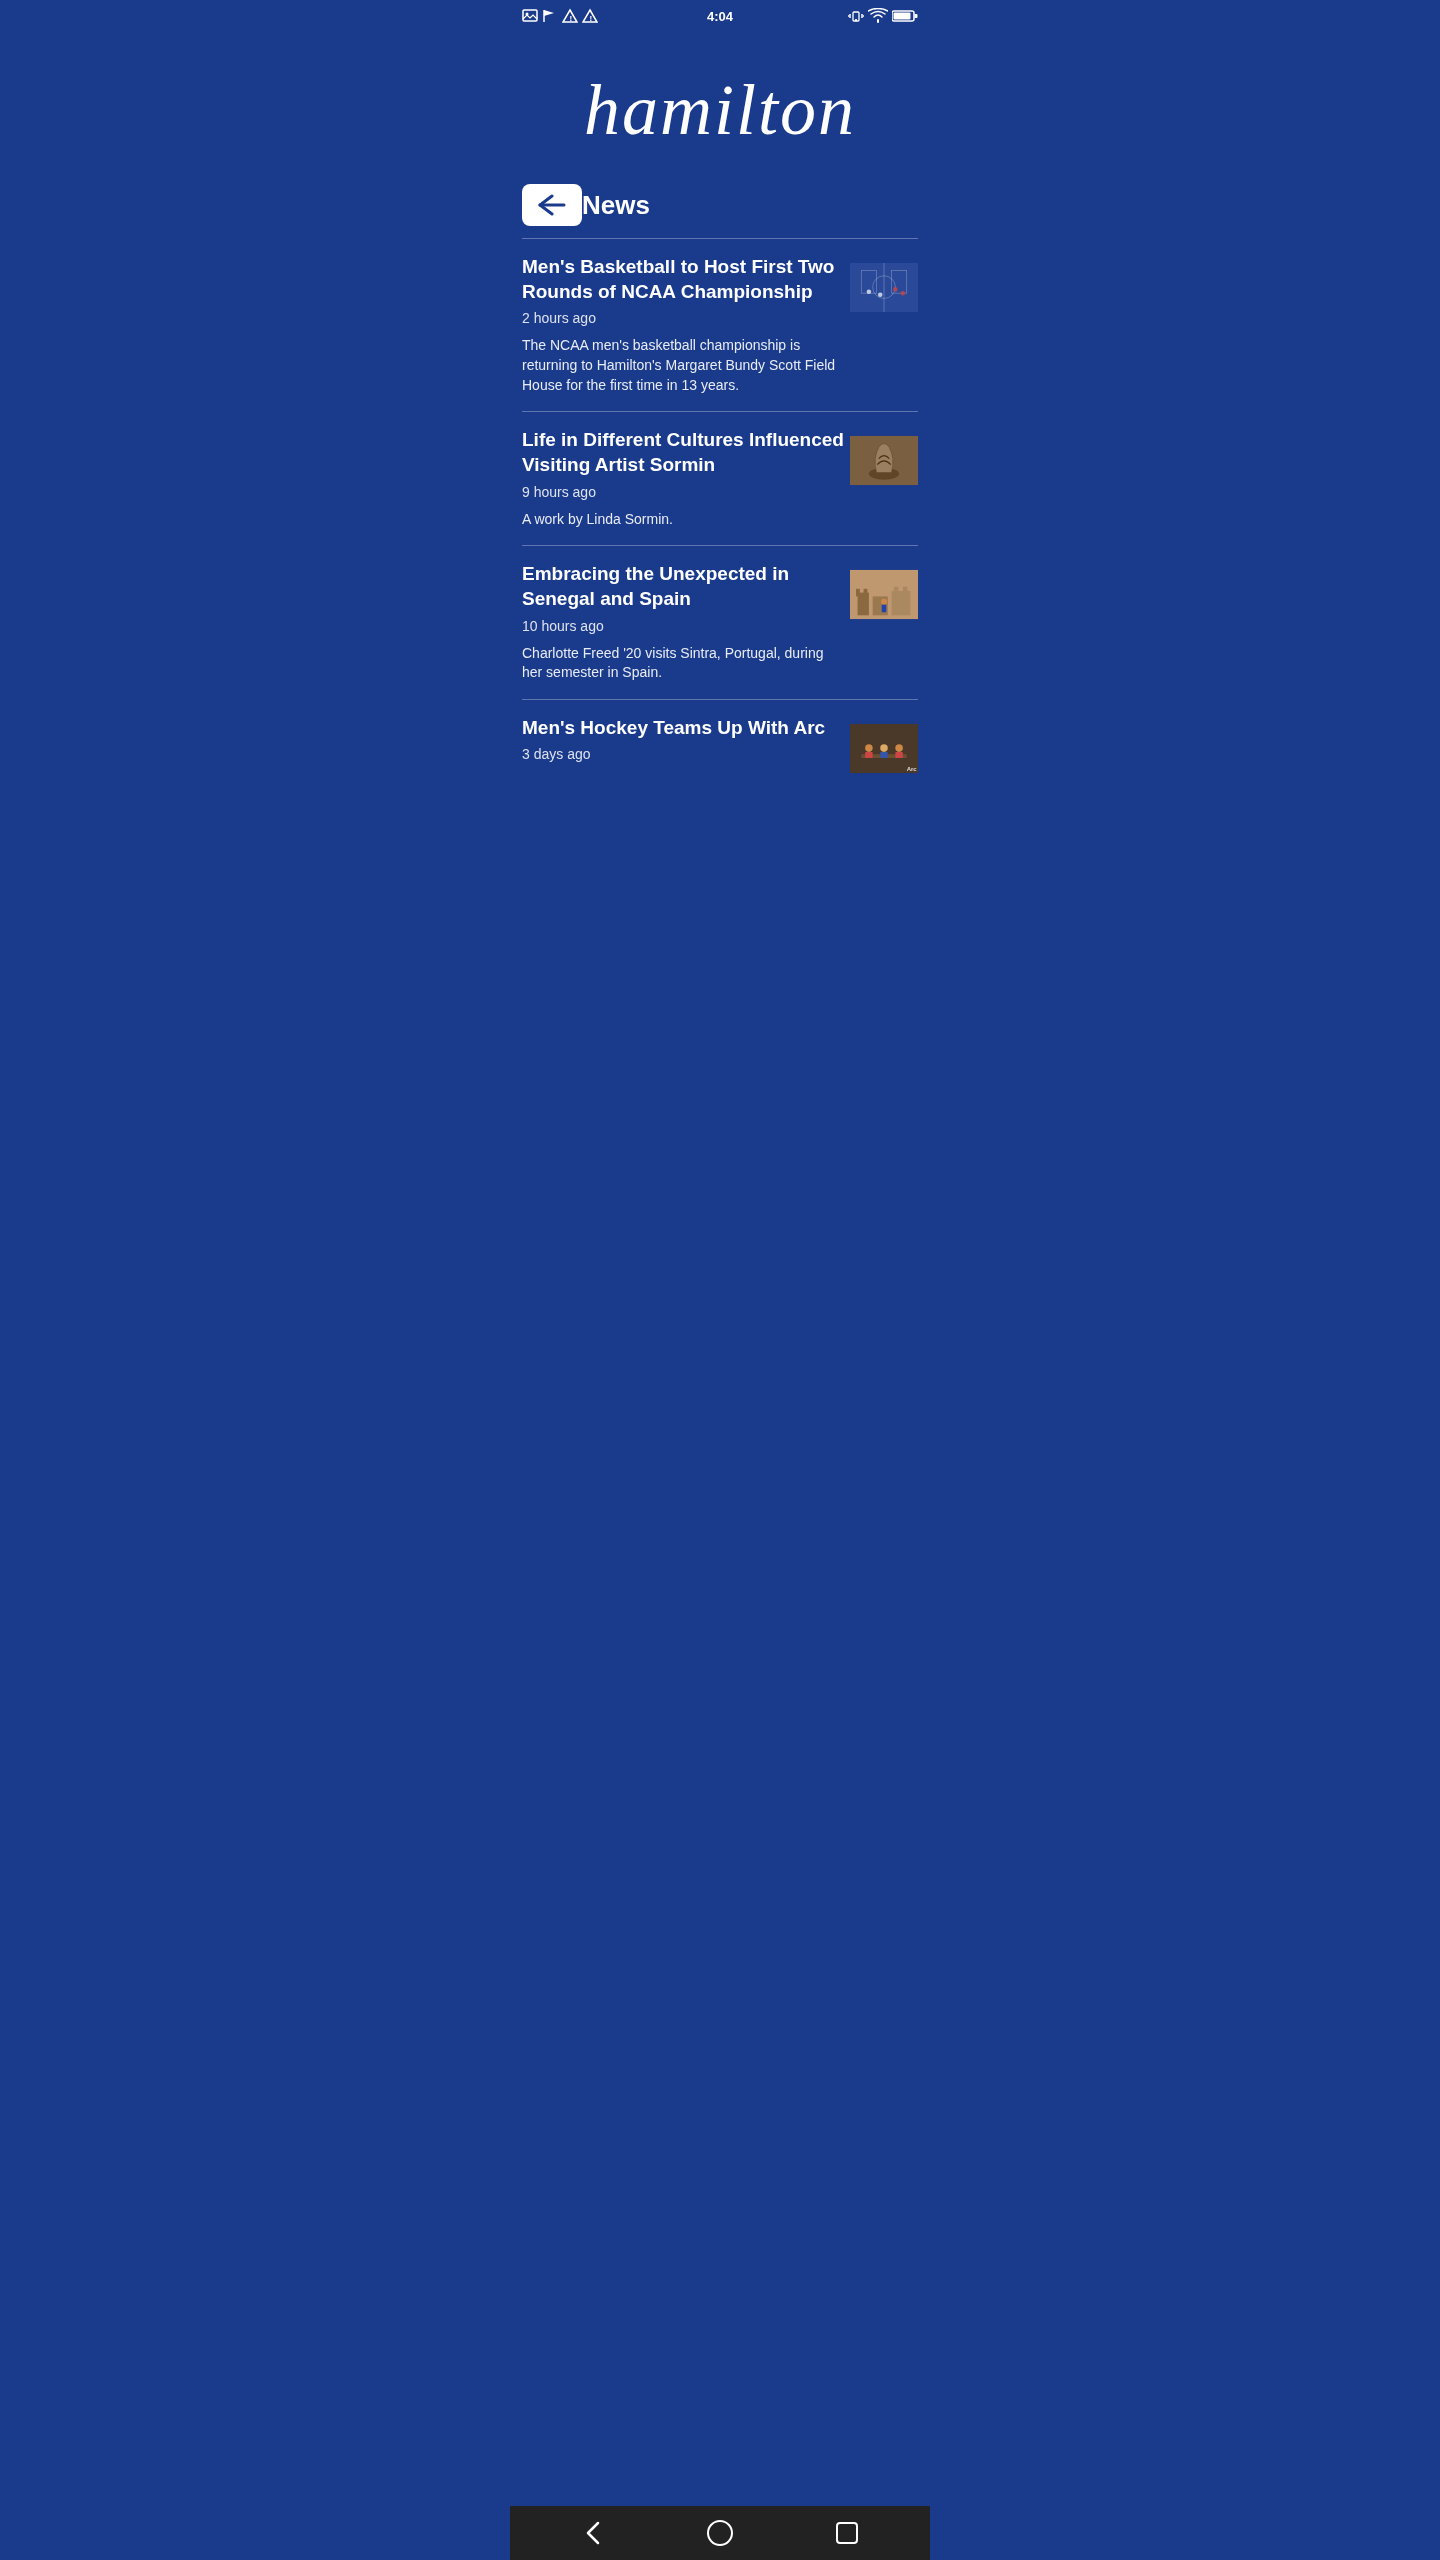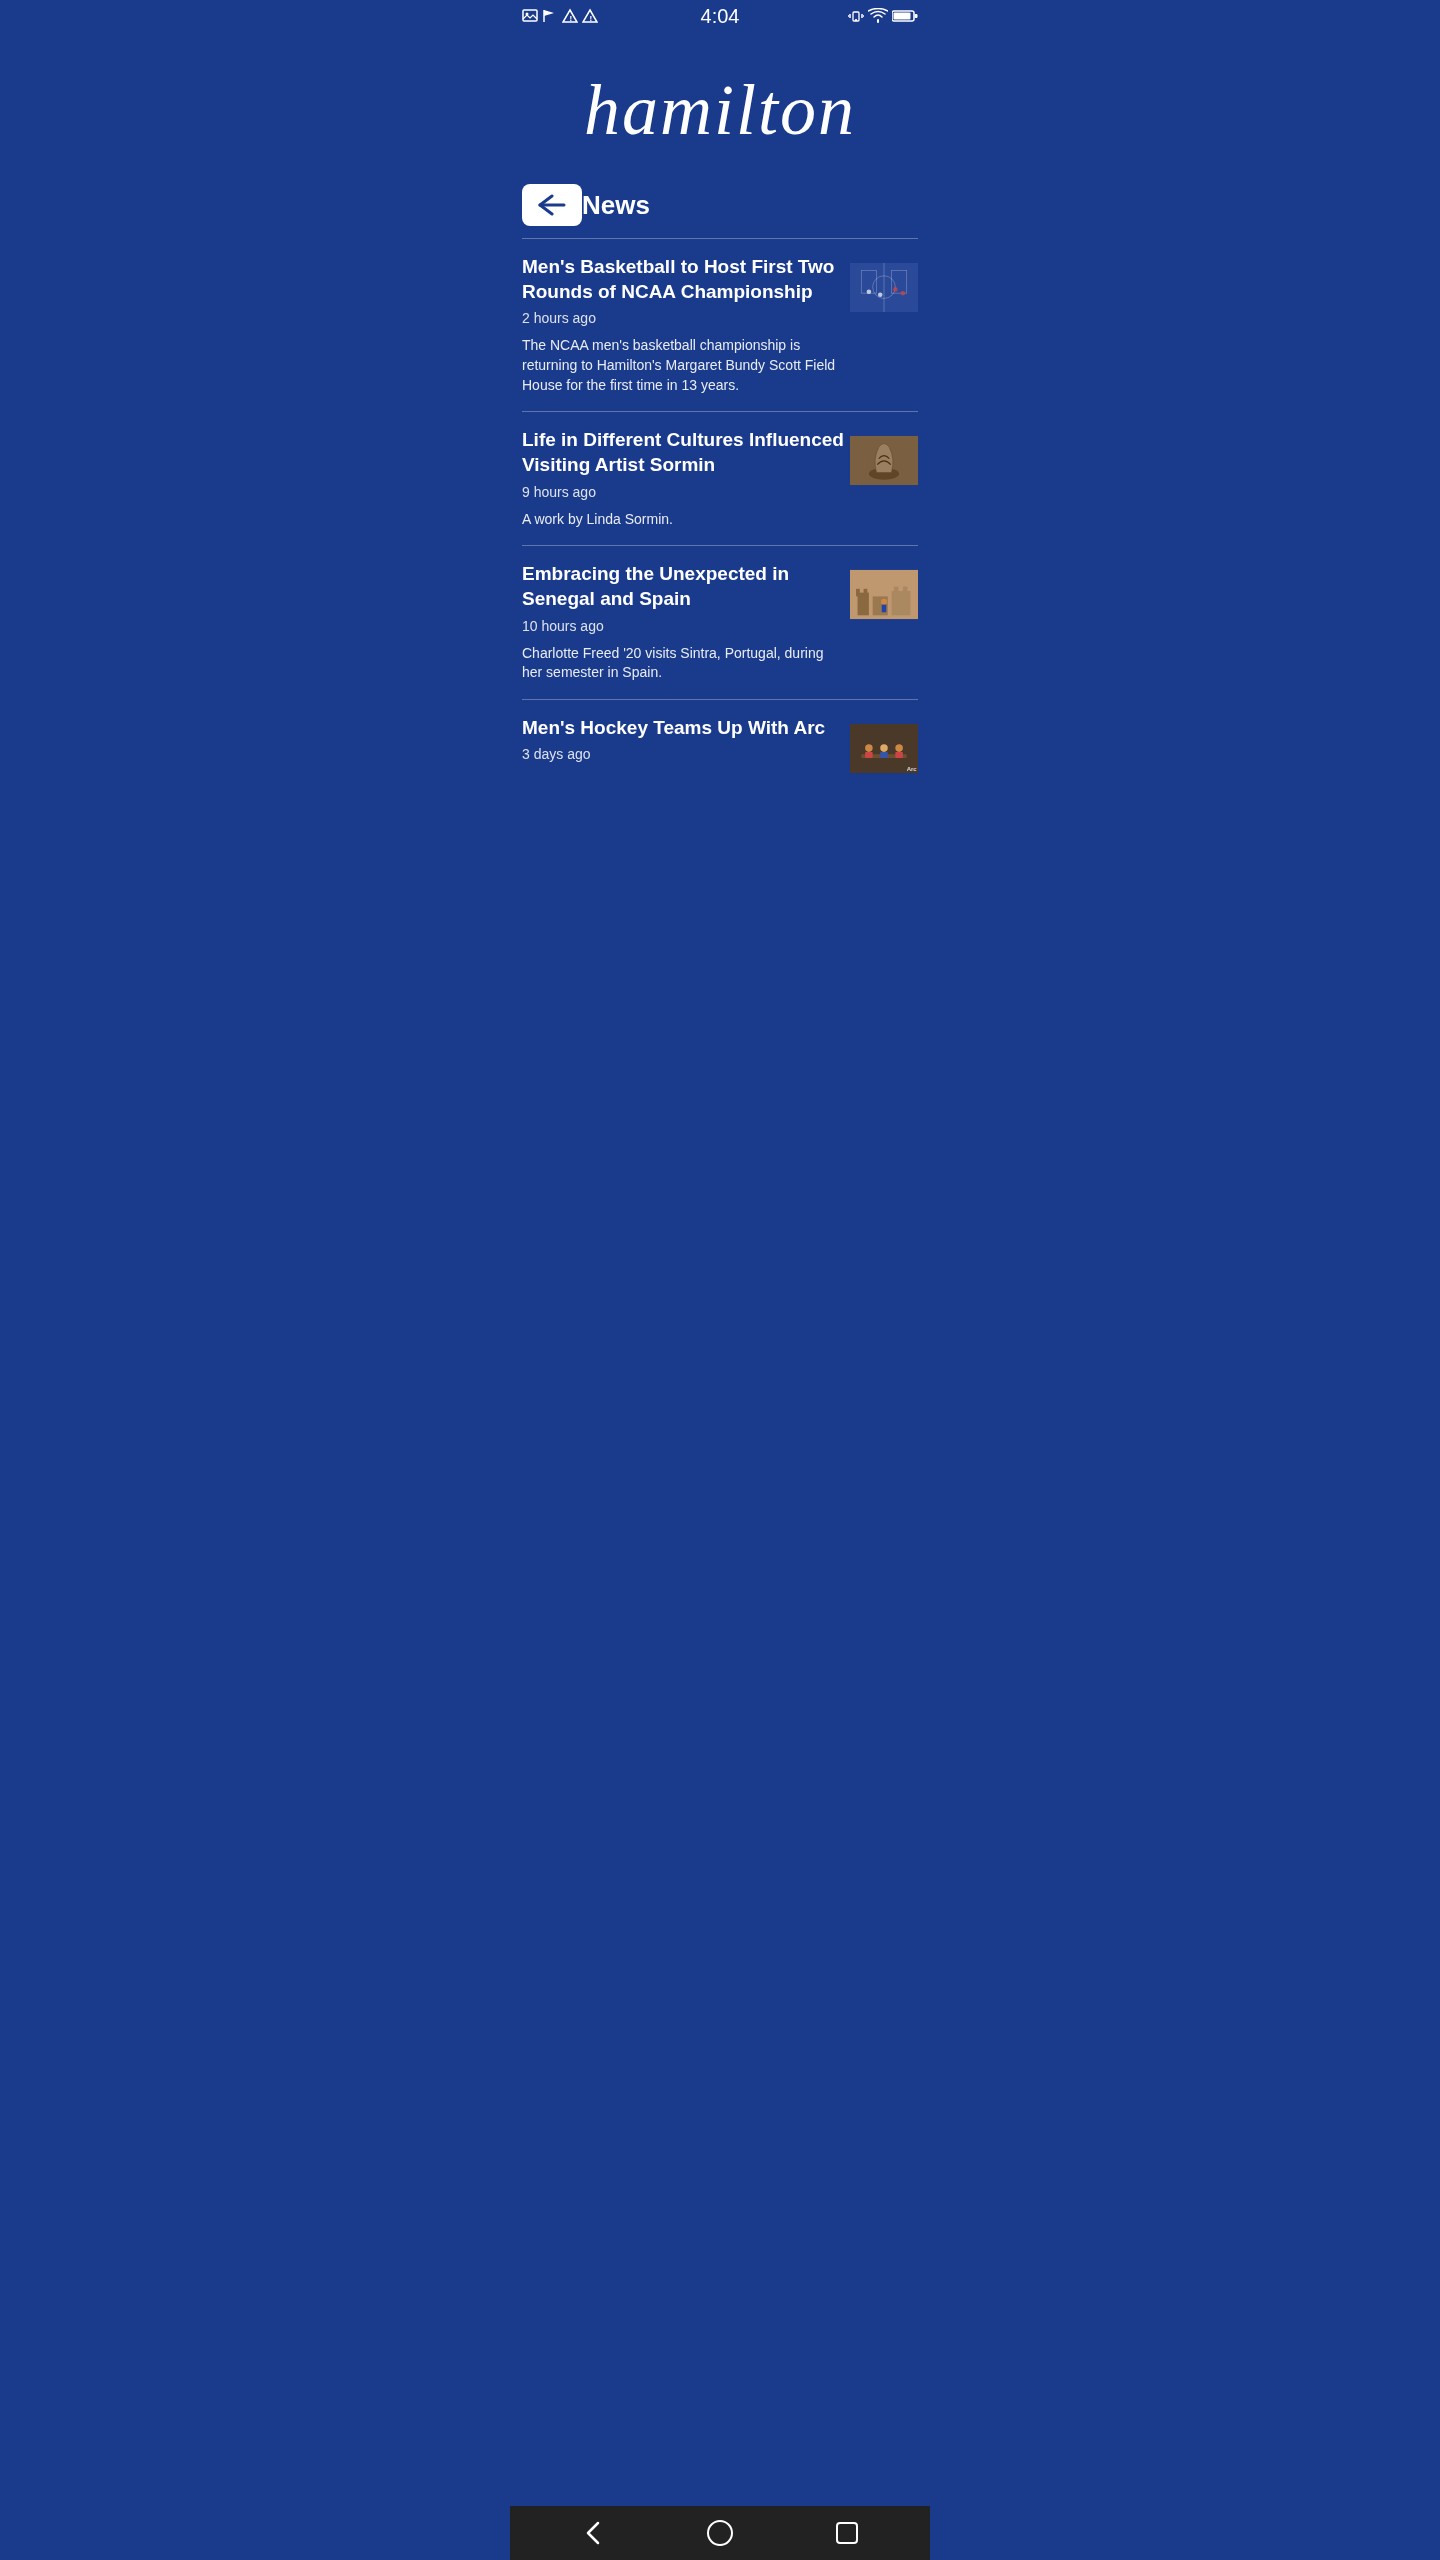--- a/index.html
+++ b/index.html
@@ -167,21 +167,21 @@
       </svg>
       <svg width="16" height="16" viewBox="0 0 16 16">
         <polygon points="8,2 15,14 1,14" fill="none" stroke="white" stroke-width="1.5"></polygon>
         <text x="7.5" y="12.5" fill="white" font-size="8" font-weight="bold">!</text>
       </svg>
       <svg width="16" height="16" viewBox="0 0 16 16">
         <polygon points="8,2 15,14 1,14" fill="none" stroke="white" stroke-width="1.5"></polygon>
         <text x="7.5" y="12.5" fill="white" font-size="8" font-weight="bold">!</text>
       </svg>
     </div>
-    <div style="font-size:20px; font-weight:normal; position:absolute; left:50%; transform:translateX(-50%);">4:04</div>
+    <div style="font-size:13px; font-weight:bold; position:absolute; left:50%; transform:translateX(-50%);">4:04</div>
     <div class="status-icons">
       <svg width="16" height="16" viewBox="0 0 16 16">
         <rect x="5" y="4" width="6" height="9" rx="1" fill="none" stroke="white" stroke-width="1.3"></rect>
         <rect x="7" y="11" width="2" height="2" rx="0.5" fill="white"></rect>
         <line x1="2" y1="6" x2="2" y2="10" stroke="white" stroke-width="1.5"></line>
         <line x1="14" y1="6" x2="14" y2="10" stroke="white" stroke-width="1.5"></line>
         <line x1="0" y1="7" x2="0" y2="9" stroke="white" stroke-width="1.5"></line>
         <line x1="16" y1="7" x2="16" y2="9" stroke="white" stroke-width="1.5"></line>
       </svg>
       <svg width="20" height="16" viewBox="0 0 20 16">

